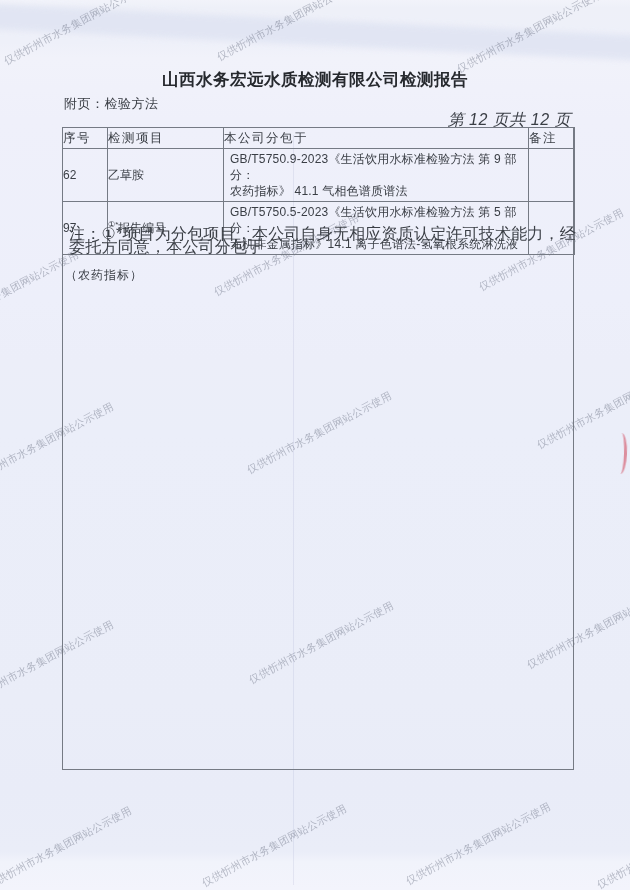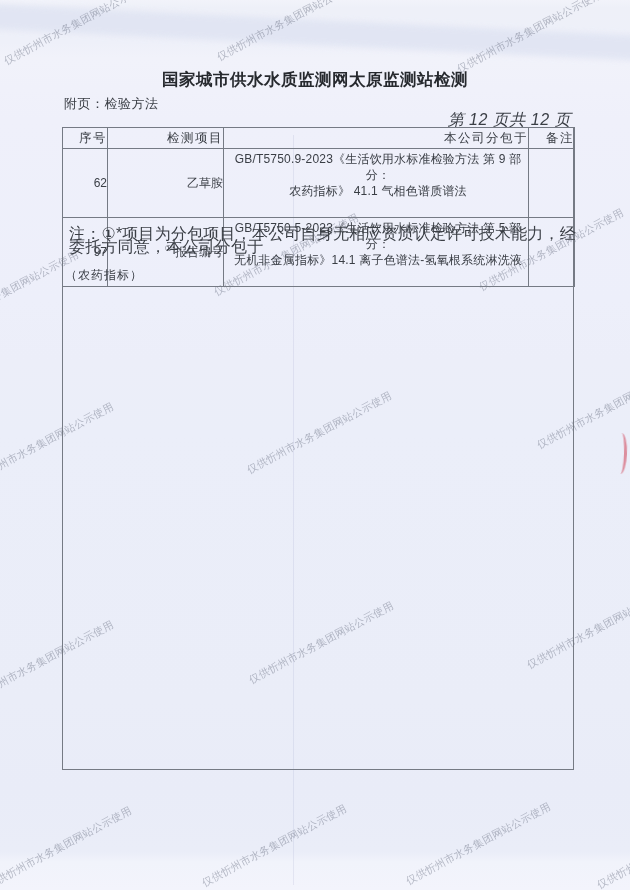--- a/index.html
+++ b/index.html
@@ -37,26 +37,26 @@
   .page-indicator{position:absolute; right:59px; top:110px; font-size:16px; letter-spacing:.5px;font-style:italic;}
   .docbox{
     position:absolute; left:62px; top:127px; width:510px; height:641px;
     border:1px solid #757a84;
   }
   .methods-table{
     position:absolute; left:-1px; top:-1px;
     border-collapse:collapse; table-layout:fixed; width:512px;
   }
   .methods-table th,.methods-table td{
-    border:1px solid #757a84; font-weight:normal; text-align:right;
+    border:1px solid #757a84; font-weight:normal; text-align:left;
     font-size:12px; color:#3a3e45; padding:0; overflow:hidden;
   }
   .methods-table th{font-size:12.5px; letter-spacing:1.5px;}
   .methods-table .std-cell{
-    text-align:center; padding:2px 2px 18px 6px; line-height:16px; letter-spacing:.2px;
+    text-align:left; padding:2px 2px 2px 6px; line-height:16px; letter-spacing:.2px;
   }
   .row-h{height:21px;} .row-96{height:40px;} .row-97{height:39px;}
   sup.mark{font-size:8px; vertical-align:super; letter-spacing:0; margin-right:0px;}
   .note{
     position:absolute; left:-6px; top:100px; width:528px;
     font-size:16px; line-height:12.5px; letter-spacing:.2px; color:#3b3f46;
   }
   .note-l1{padding-left:12px;}
   .blank-note{position:absolute; left:2px; top:139px; font-size:12px; letter-spacing:1px;}
   .seal-mark{
@@ -87,21 +87,21 @@
       <span style="left: 250px; top: 674px; color: rgba(118, 124, 142, 0.5);">仅供忻州市水务集团网站公示使用</span>
       <span style="left: 528px; top: 659px; color: rgba(118, 124, 142, 0.5);">仅供忻州市水务集团网站公示使用</span>
       <span style="left: -12px; top: 879px; color: rgba(118, 124, 142, 0.5);">仅供忻州市水务集团网站公示使用</span>
       <span style="left: 203px; top: 877px; color: rgba(118, 124, 142, 0.5);">仅供忻州市水务集团网站公示使用</span>
       <span style="left: 407px; top: 875px; color: rgba(118, 124, 142, 0.5);">仅供忻州市水务集团网站公示使用</span>
       <span style="left: 598px; top: 879px; color: rgba(118, 124, 142, 0.5);">仅供忻州市水务集团网站公示使用</span>
     </div>
 
   <div class="content">
 
-    <div class="title">国家城市供水水质监测网太原监测站检测</div>
+    <div class="title">山西水务宏远水质检测有限公司检测报告</div>
     <div class="attachment">附页：检验方法</div>
     <div class="page-indicator">第 12 页共 12 页</div>
 
     <div class="docbox">
 
       <table class="methods-table">
         <colgroup>
           <col style="width:45px">
             <col style="width:116px">
             <col style="width:305px">

